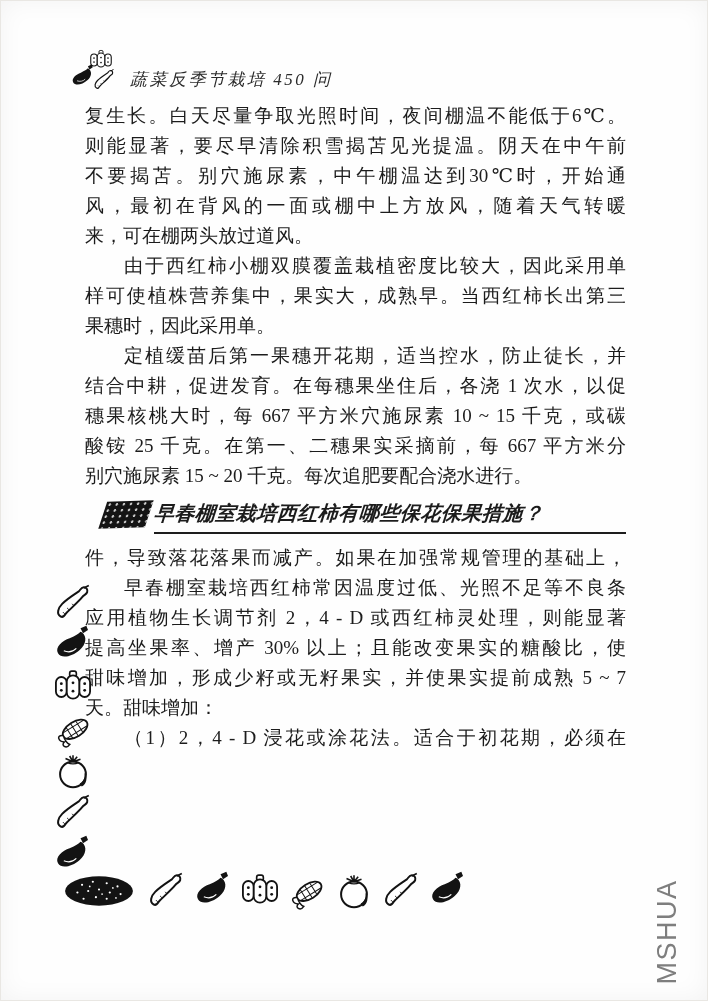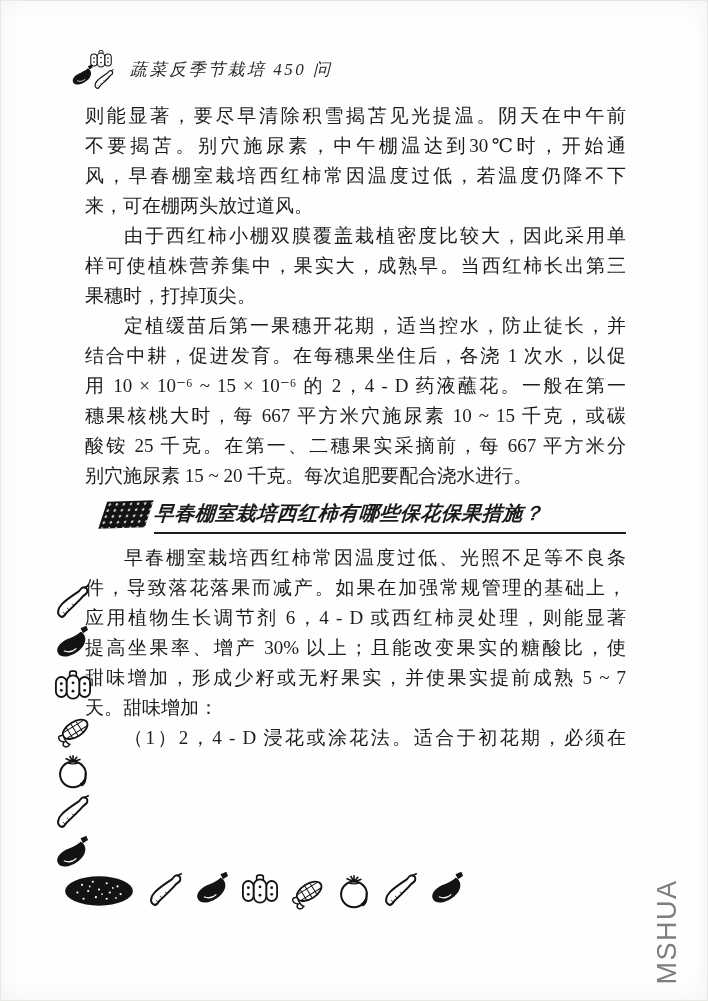--- a/index.html
+++ b/index.html
@@ -9,21 +9,21 @@
     margin:0 auto;
     background:#fefefe;
     overflow:hidden;
     font-family:"Liberation Serif","DejaVu Serif",serif;
     color:#1c1c1c;
     box-shadow:inset 0 0 0 1px #e9e7e3, inset 0 0 26px rgba(0,0,0,.05);
   }
   
   .header-logo{position:absolute;left:70px;top:48px;width:54px;height:46px;}
   .header-title{
-    position:absolute;left:130px;top:58px;
+    position:absolute;left:130px;top:68px;
     font-size:17px;font-style:italic;letter-spacing:2.5px;
     color:#2b2b2b;white-space:nowrap;
   }
   
   .body-text{position:absolute;left:85px;top:101px;width:541px;font-size:19px;}
   .para{margin:0;}
   .line{
     height:30px;line-height:30px;white-space:nowrap;
     text-align:justify;text-align-last:justify;text-justify:inter-character;
     overflow:hidden;
@@ -127,50 +127,50 @@
 
   <svg class="header-logo" viewBox="0 0 54 46">
     <use href="#sym-pumpkin" x="18" y="0" width="26" height="24"></use>
     <use href="#sym-eggplant" x="0" y="16" width="26" height="26"></use>
     <use href="#sym-cucumber" x="22" y="20" width="24" height="24"></use>
   </svg>
   <div class="header-title">蔬菜反季节栽培 450 问</div>
 
   <div class="body-text">
     <div class="para no-indent">
+        <div class="line first">复生长。白天尽量争取光照时间，夜间棚温不能低于6℃。</div>
         <div class="line">则能显著，要尽早清除积雪揭苫见光提温。阴天在中午前</div>
         <div class="line">不要揭苫。别穴施尿素，中午棚温达到30℃时，开始通</div>
-        <div class="line">风，早春棚室栽培西红柿常因温度过低，若温度仍降不下</div>
+        <div class="line">风，最初在背风的一面或棚中上方放风，随着天气转暖</div>
         <div class="line last">来，可在棚两头放过道风。</div>
       </div>
     <div class="para">
         <div class="line first">由于西红柿小棚双膜覆盖栽植密度比较大，因此采用单</div>
         <div class="line">样可使植株营养集中，果实大，成熟早。当西红柿长出第三</div>
-        <div class="line last">果穗时，打掉顶尖。</div>
+        <div class="line last">果穗时，因此采用单。</div>
       </div>
     <div class="para">
         <div class="line first">定植缓苗后第一果穗开花期，适当控水，防止徒长，并</div>
         <div class="line">结合中耕，促进发育。在每穗果坐住后，各浇 1 次水，以促</div>
-        <div class="line">用 10 × 10⁻⁶ ~ 15 × 10⁻⁶ 的 2，4 - D 药液蘸花。一般在第一</div>
         <div class="line">穗果核桃大时，每 667 平方米穴施尿素 10 ~ 15 千克，或碳</div>
         <div class="line">酸铵 25 千克。在第一、二穗果实采摘前，每 667 平方米分</div>
         <div class="line last">别穴施尿素 15 ~ 20 千克。每次追肥要配合浇水进行。</div>
       </div>
 
     <div class="q-row">
       <div class="q-badge"></div>
       <div class="q-text">
         <span class="q-text-inner">早春棚室栽培西红柿有哪些保花保果措施？</span>
       </div>
     </div>
 
     <div class="para">
+        <div class="line">件，导致落花落果而减产。如果在加强常规管理的基础上，</div>
         <div class="line first">早春棚室栽培西红柿常因温度过低、光照不足等不良条</div>
-        <div class="line">件，导致落花落果而减产。如果在加强常规管理的基础上，</div>
-        <div class="line">应用植物生长调节剂 6，4 - D 或西红柿灵处理，则能显著</div>
+        <div class="line">应用植物生长调节剂 2，4 - D 或西红柿灵处理，则能显著</div>
         <div class="line">提高坐果率、增产 30% 以上；且能改变果实的糖酸比，使</div>
         <div class="line">甜味增加，形成少籽或无籽果实，并使果实提前成熟 5 ~ 7</div>
         <div class="line last">天。甜味增加：</div>
       </div>
     <div class="para justify-all">
         <div class="line first last">（1）2，4 - D 浸花或涂花法。适合于初花期，必须在</div>
       </div>
   </div>
 
   <div class="margin-icons">

